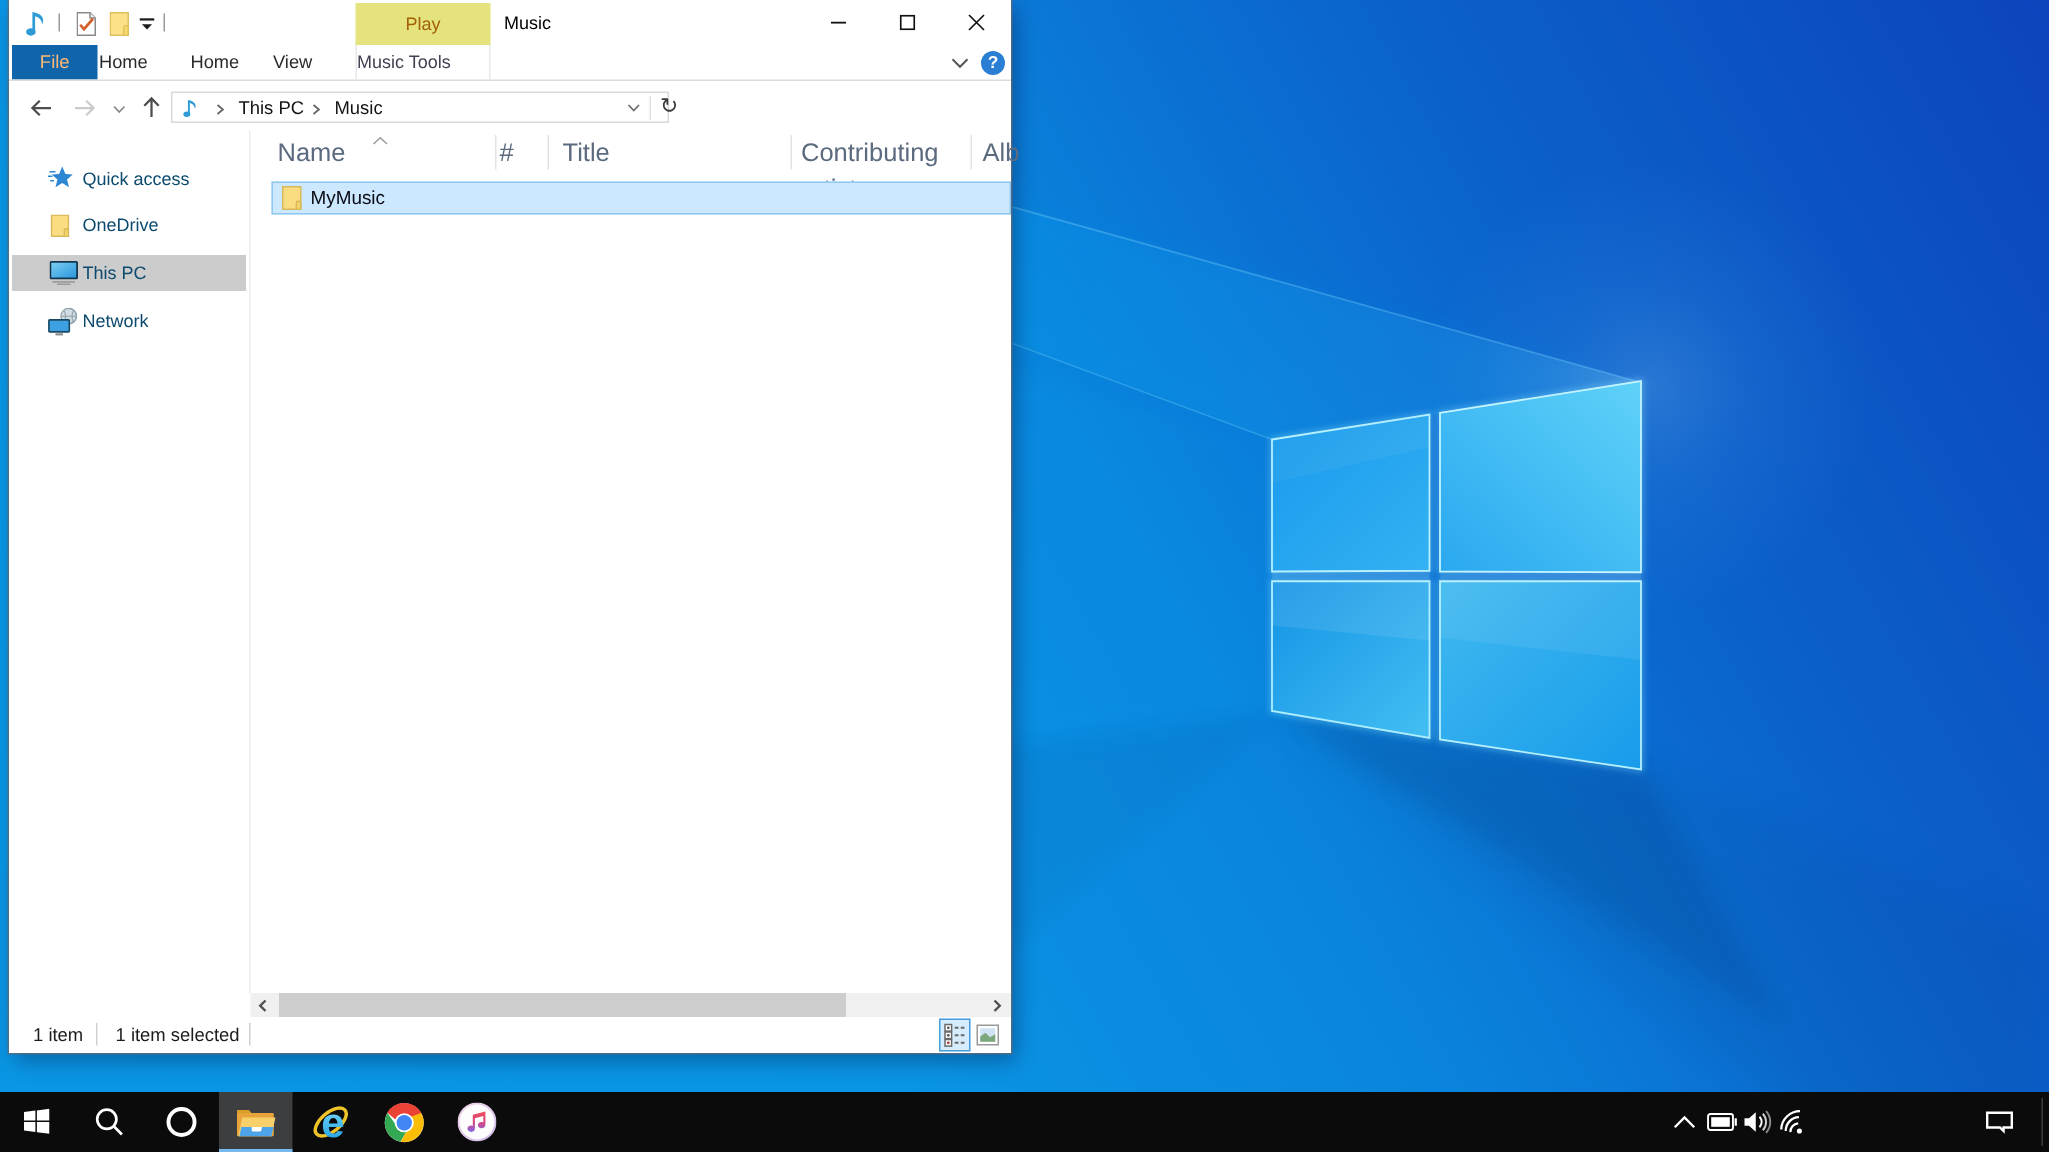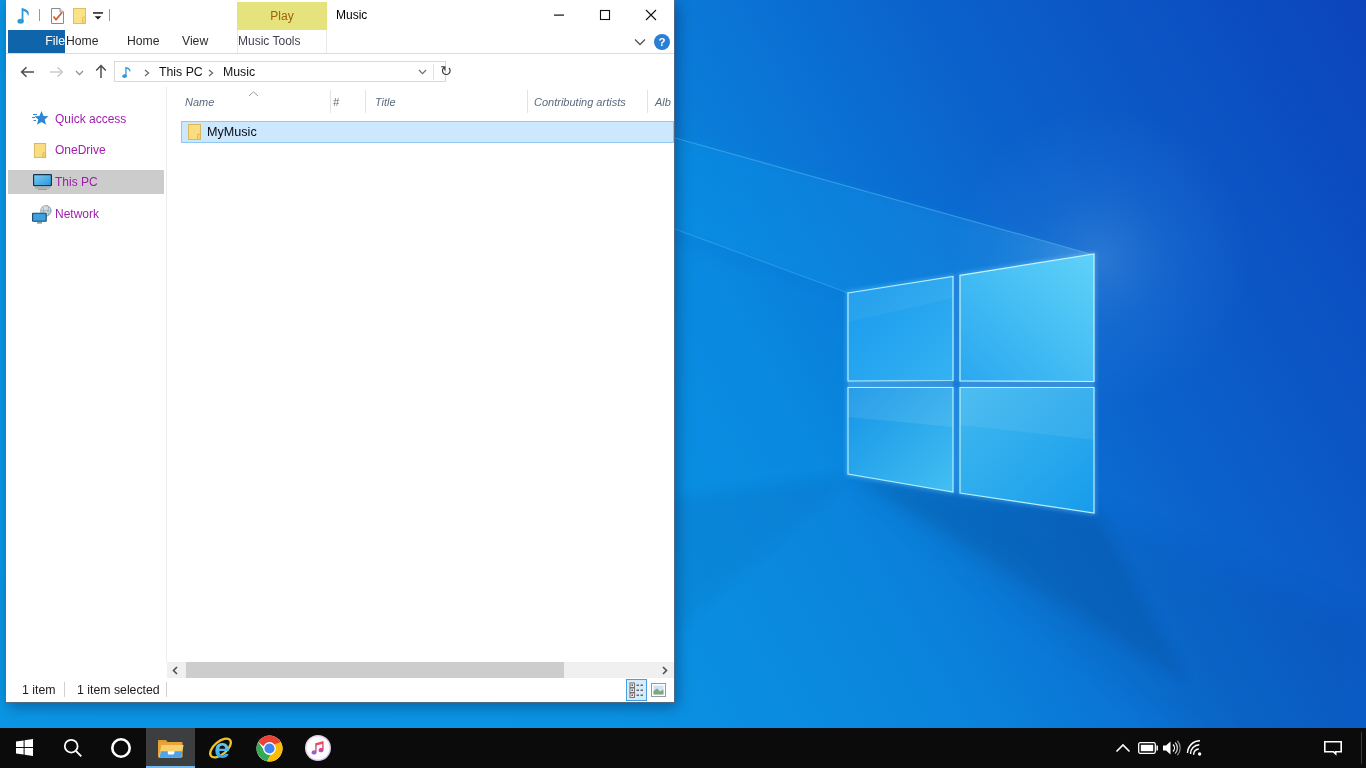--- a/index.html
+++ b/index.html
@@ -3,23 +3,23 @@
 <meta charset="utf-8">
 <style>
   * { margin:0; padding:0; box-sizing:border-box; }
   html,body { width:1366px; height:768px; overflow:hidden; font-family:"Liberation Sans", sans-serif; }
   .abs { position:absolute; }
   #desktop { position:absolute; left:0; top:0; width:1366px; height:768px; }
   #win { position:absolute; left:6px; top:0; width:668px; height:702px; background:#fff;
          box-shadow:0 0 0 1px rgba(100,105,115,.75), 3px 5px 14px rgba(0,0,40,.35); font-size:12px; color:#1a1a1a; }
   #taskbar { position:absolute; left:0; top:728px; width:1366px; height:40px; background:#0b0b0c; }
   .tabtxt { position:absolute; top:30px; height:23px; line-height:23px; text-align:left; color:#2b2b2b; font-size:12.2px; }
-  .hdrtxt { position:absolute; top:90px; height:24px; line-height:24px; color:#5b6a7e; font-size:11px;font-style:italic; }
+  .hdrtxt { position:absolute; top:90px; height:24px; line-height:24px; color:#5b6a7e; font-size:17px; }
   .hdrsep { position:absolute; top:90px; height:23px; width:1px; background:#e3e3e3; }
-  .sideitem { position:absolute; left:49px; font-size:12px; line-height:24px; color:#a21caf; }
+  .sideitem { position:absolute; left:49px; font-size:12px; line-height:24px; color:#0c4a6e; }
   .crumb { position:absolute; top:0; height:20px; line-height:20px; font-size:12.3px; color:#131313; }
   .capbtn { position:absolute; top:0; width:46px; height:30px; }
   svg { display:block; }
 </style>
 </head>
 <body>
 <div id="desktop">
 <svg width="1366" height="768" viewBox="0 0 1366 768">
 <defs>
   <linearGradient id="wbg" x1="0" y1="768" x2="1366" y2="0" gradientUnits="userSpaceOnUse">
@@ -130,21 +130,21 @@
       <svg width="46" height="30">
         <rect x="18.5" y="10.5" width="9" height="9" fill="none" stroke="#111" stroke-width="1.1"></rect>
       </svg>
     </div>
   <div class="capbtn" style="left:622px">
       <svg width="46" height="30">
         <path d="M18 10 L28 20 M28 10 L18 20" stroke="#111" stroke-width="1.1"></path>
       </svg>
     </div>
 
-  <div class="abs" style="left:2px;top:30px;width:57px;height:23px;background:#1064aa;color:#ffffff;text-align:right;line-height:23px;font-size:12.3px">File</div>
+  <div class="abs" style="left:2px;top:30px;width:57px;height:23px;background:#1064aa;color:#fdba74;text-align:center;line-height:23px;font-size:12.3px">File</div>
   <div class="tabtxt" style="left:60px;width:55px">Home</div>
   <div class="tabtxt" style="left:121px;width:50px">Home</div>
   <div class="tabtxt" style="left:176px;width:53px">View</div>
   <div class="tabtxt" style="left:231px;width:90px;border-left:1px solid #e8e8e8;border-right:1px solid #e8e8e8;color:#413f50;font-size:12px">Music Tools</div>
   <div class="abs" style="left:0;top:53px;width:668px;height:1px;background:#dcdcdc"></div>
   <svg class="abs" style="left:628px;top:38px" width="12" height="8" viewBox="0 0 12 8">
       <path d="M1 1.5 L6 6.5 L11 1.5" fill="none" stroke="#555" stroke-width="1.3"></path>
     </svg>
   <div class="abs" style="left:648px;top:34px;width:16px;height:16px;border-radius:50%;background:#2a7fd4;color:#fff;font-size:11.5px;font-weight:bold;text-align:center;line-height:16px">?</div>
 

